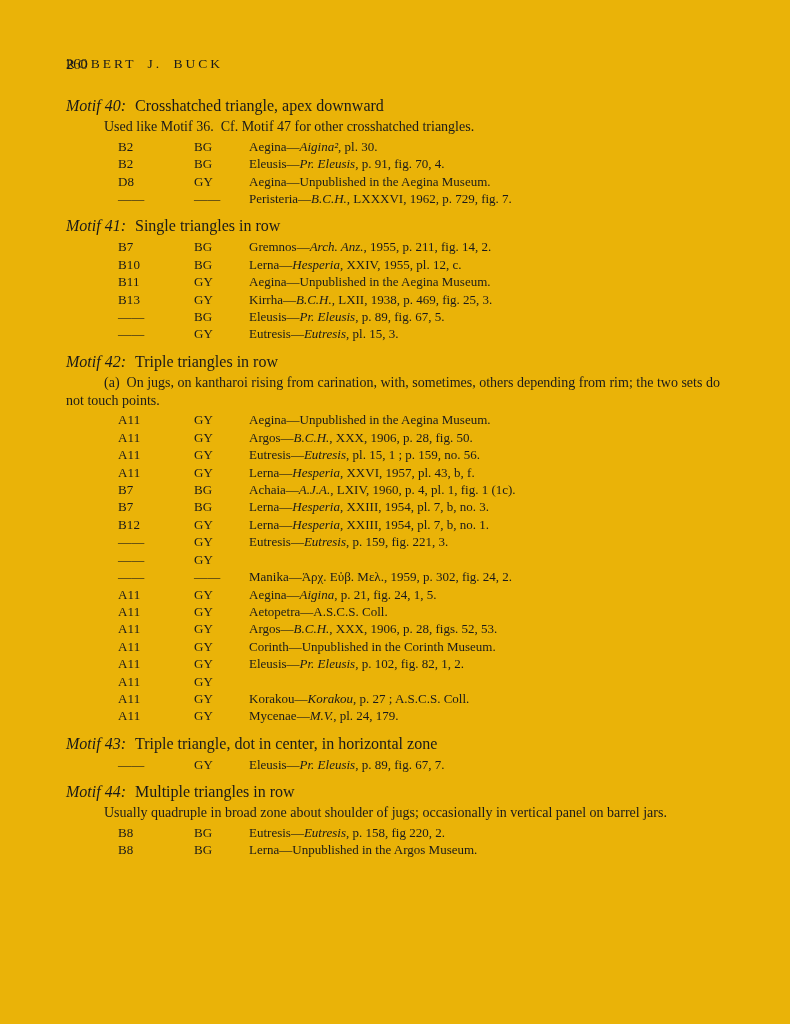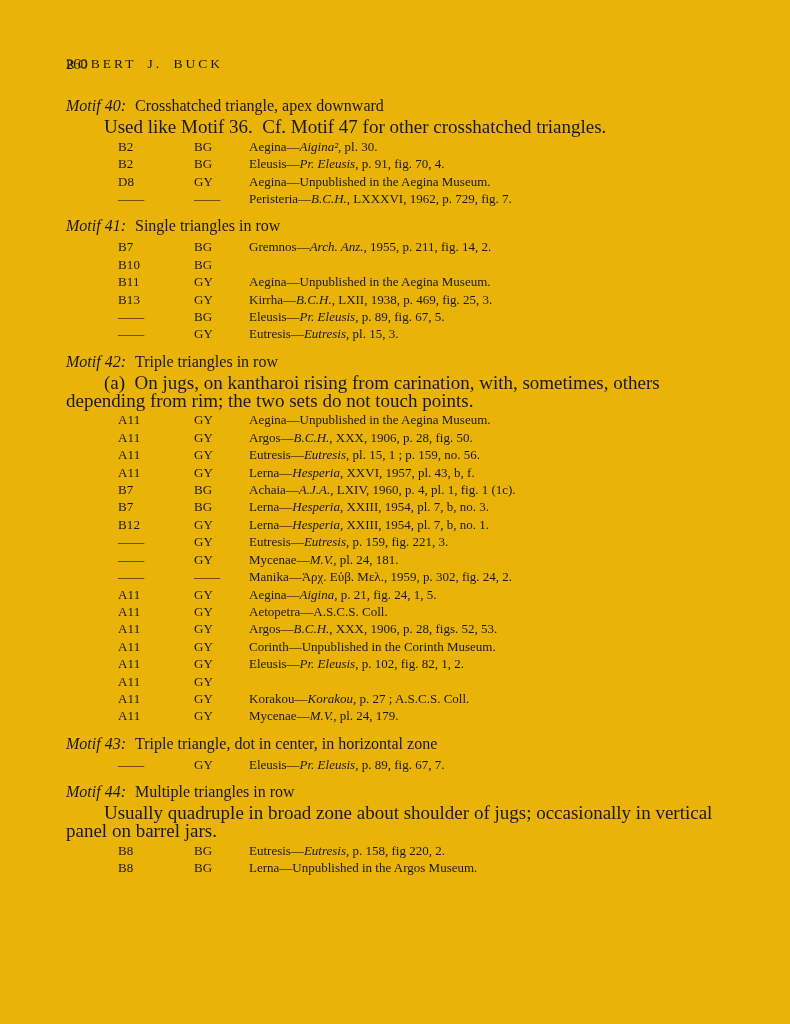--- a/index.html
+++ b/index.html
@@ -47,21 +47,21 @@
     line-height: 19px;
   }
   .motif-label {
     font-style: italic;
   }
   .motif-title {
     margin-left: 9px;
   }
   .note {
     margin: 0 0 2px 0;
-    font-size: 19px;
+    font-size: 14px;
     line-height: 17.8px;
     text-indent: 38px;
     white-space: pre-wrap;
   }
   .entries {
     margin-left: 52px;
   }
   .entry {
     display: grid;
     grid-template-columns: 76px 55px 1fr;
@@ -115,20 +115,21 @@
         <p class="motif-heading"><span class="motif-label">Motif 41:</span><span class="motif-title">Single triangles in row</span></p>
         <div class="entries">
           <div class="entry">
             <span class="code">B7</span>
             <span class="ware">BG</span>
             <span class="ref"><span class="rm">Gremnos—</span><span class="it">Arch. Anz.</span><span class="rm">, 1955, p. 211, fig. 14, 2.</span></span>
           </div>
           <div class="entry">
             <span class="code">B10</span>
             <span class="ware">BG</span>
+            <span class="ref"><span class="rm">Lerna—</span><span class="it">Hesperia</span><span class="rm">, XXIV, 1955, pl. 12, c.</span></span>
           </div>
           <div class="entry">
             <span class="code">B11</span>
             <span class="ware">GY</span>
             <span class="ref"><span class="rm">Aegina—Unpublished in the Aegina Museum.</span></span>
           </div>
           <div class="entry">
             <span class="code">B13</span>
             <span class="ware">GY</span>
             <span class="ref"><span class="rm">Kirrha—</span><span class="it">B.C.H.</span><span class="rm">, LXII, 1938, p. 469, fig. 25, 3.</span></span>
@@ -185,21 +186,20 @@
             <span class="ref"><span class="rm">Lerna—</span><span class="it">Hesperia</span><span class="rm">, XXIII, 1954, pl. 7, b, no. 1.</span></span>
           </div>
           <div class="entry">
             <span class="code">——</span>
             <span class="ware">GY</span>
             <span class="ref"><span class="rm">Eutresis—</span><span class="it">Eutresis</span><span class="rm">, p. 159, fig. 221, 3.</span></span>
           </div>
           <div class="entry">
             <span class="code">——</span>
             <span class="ware">GY</span>
-            <span class="ref"><span class="rm">Mycenae—</span><span class="it">M.V.</span><span class="rm">, pl. 24, 181.</span></span>
           </div>
           <div class="entry">
             <span class="code">——</span>
             <span class="ware">——</span>
             <span class="ref"><span class="rm">Manika—Ἀρχ. Εὐβ. Μελ., 1959, p. 302, fig. 24, 2.</span></span>
           </div>
         </div>
         <div class="entries">
           <div class="entry">
             <span class="code">A11</span>

